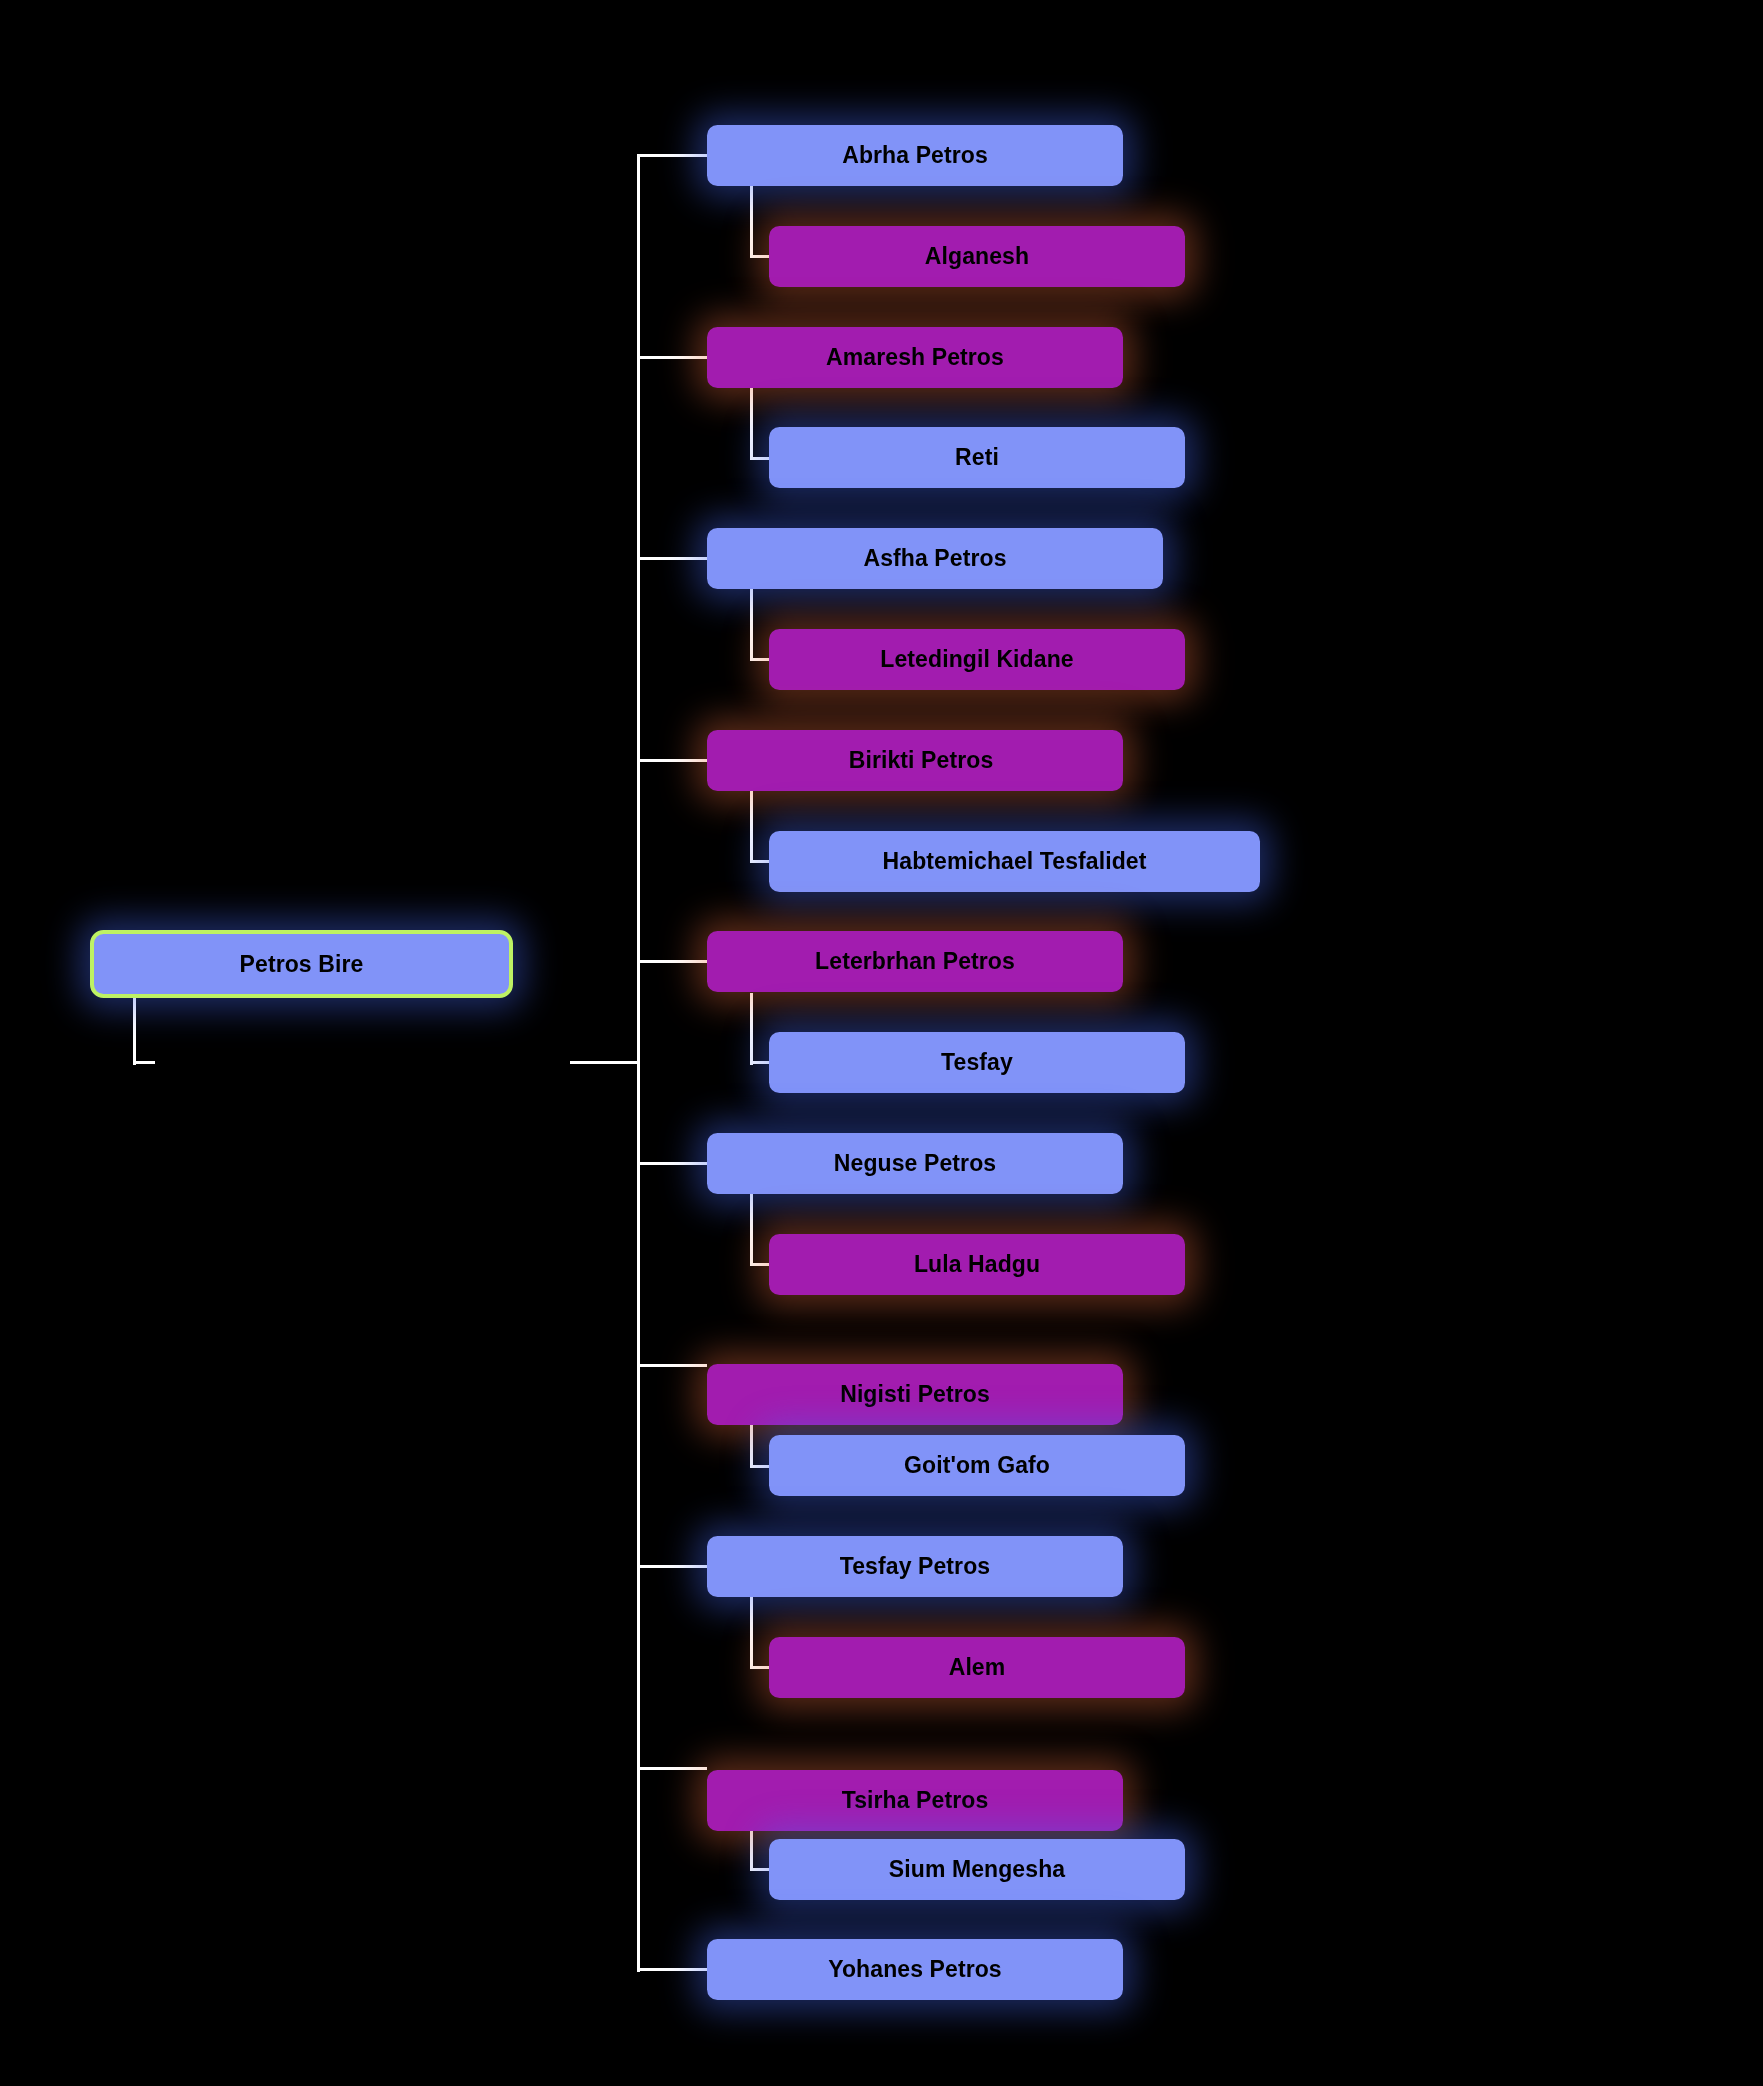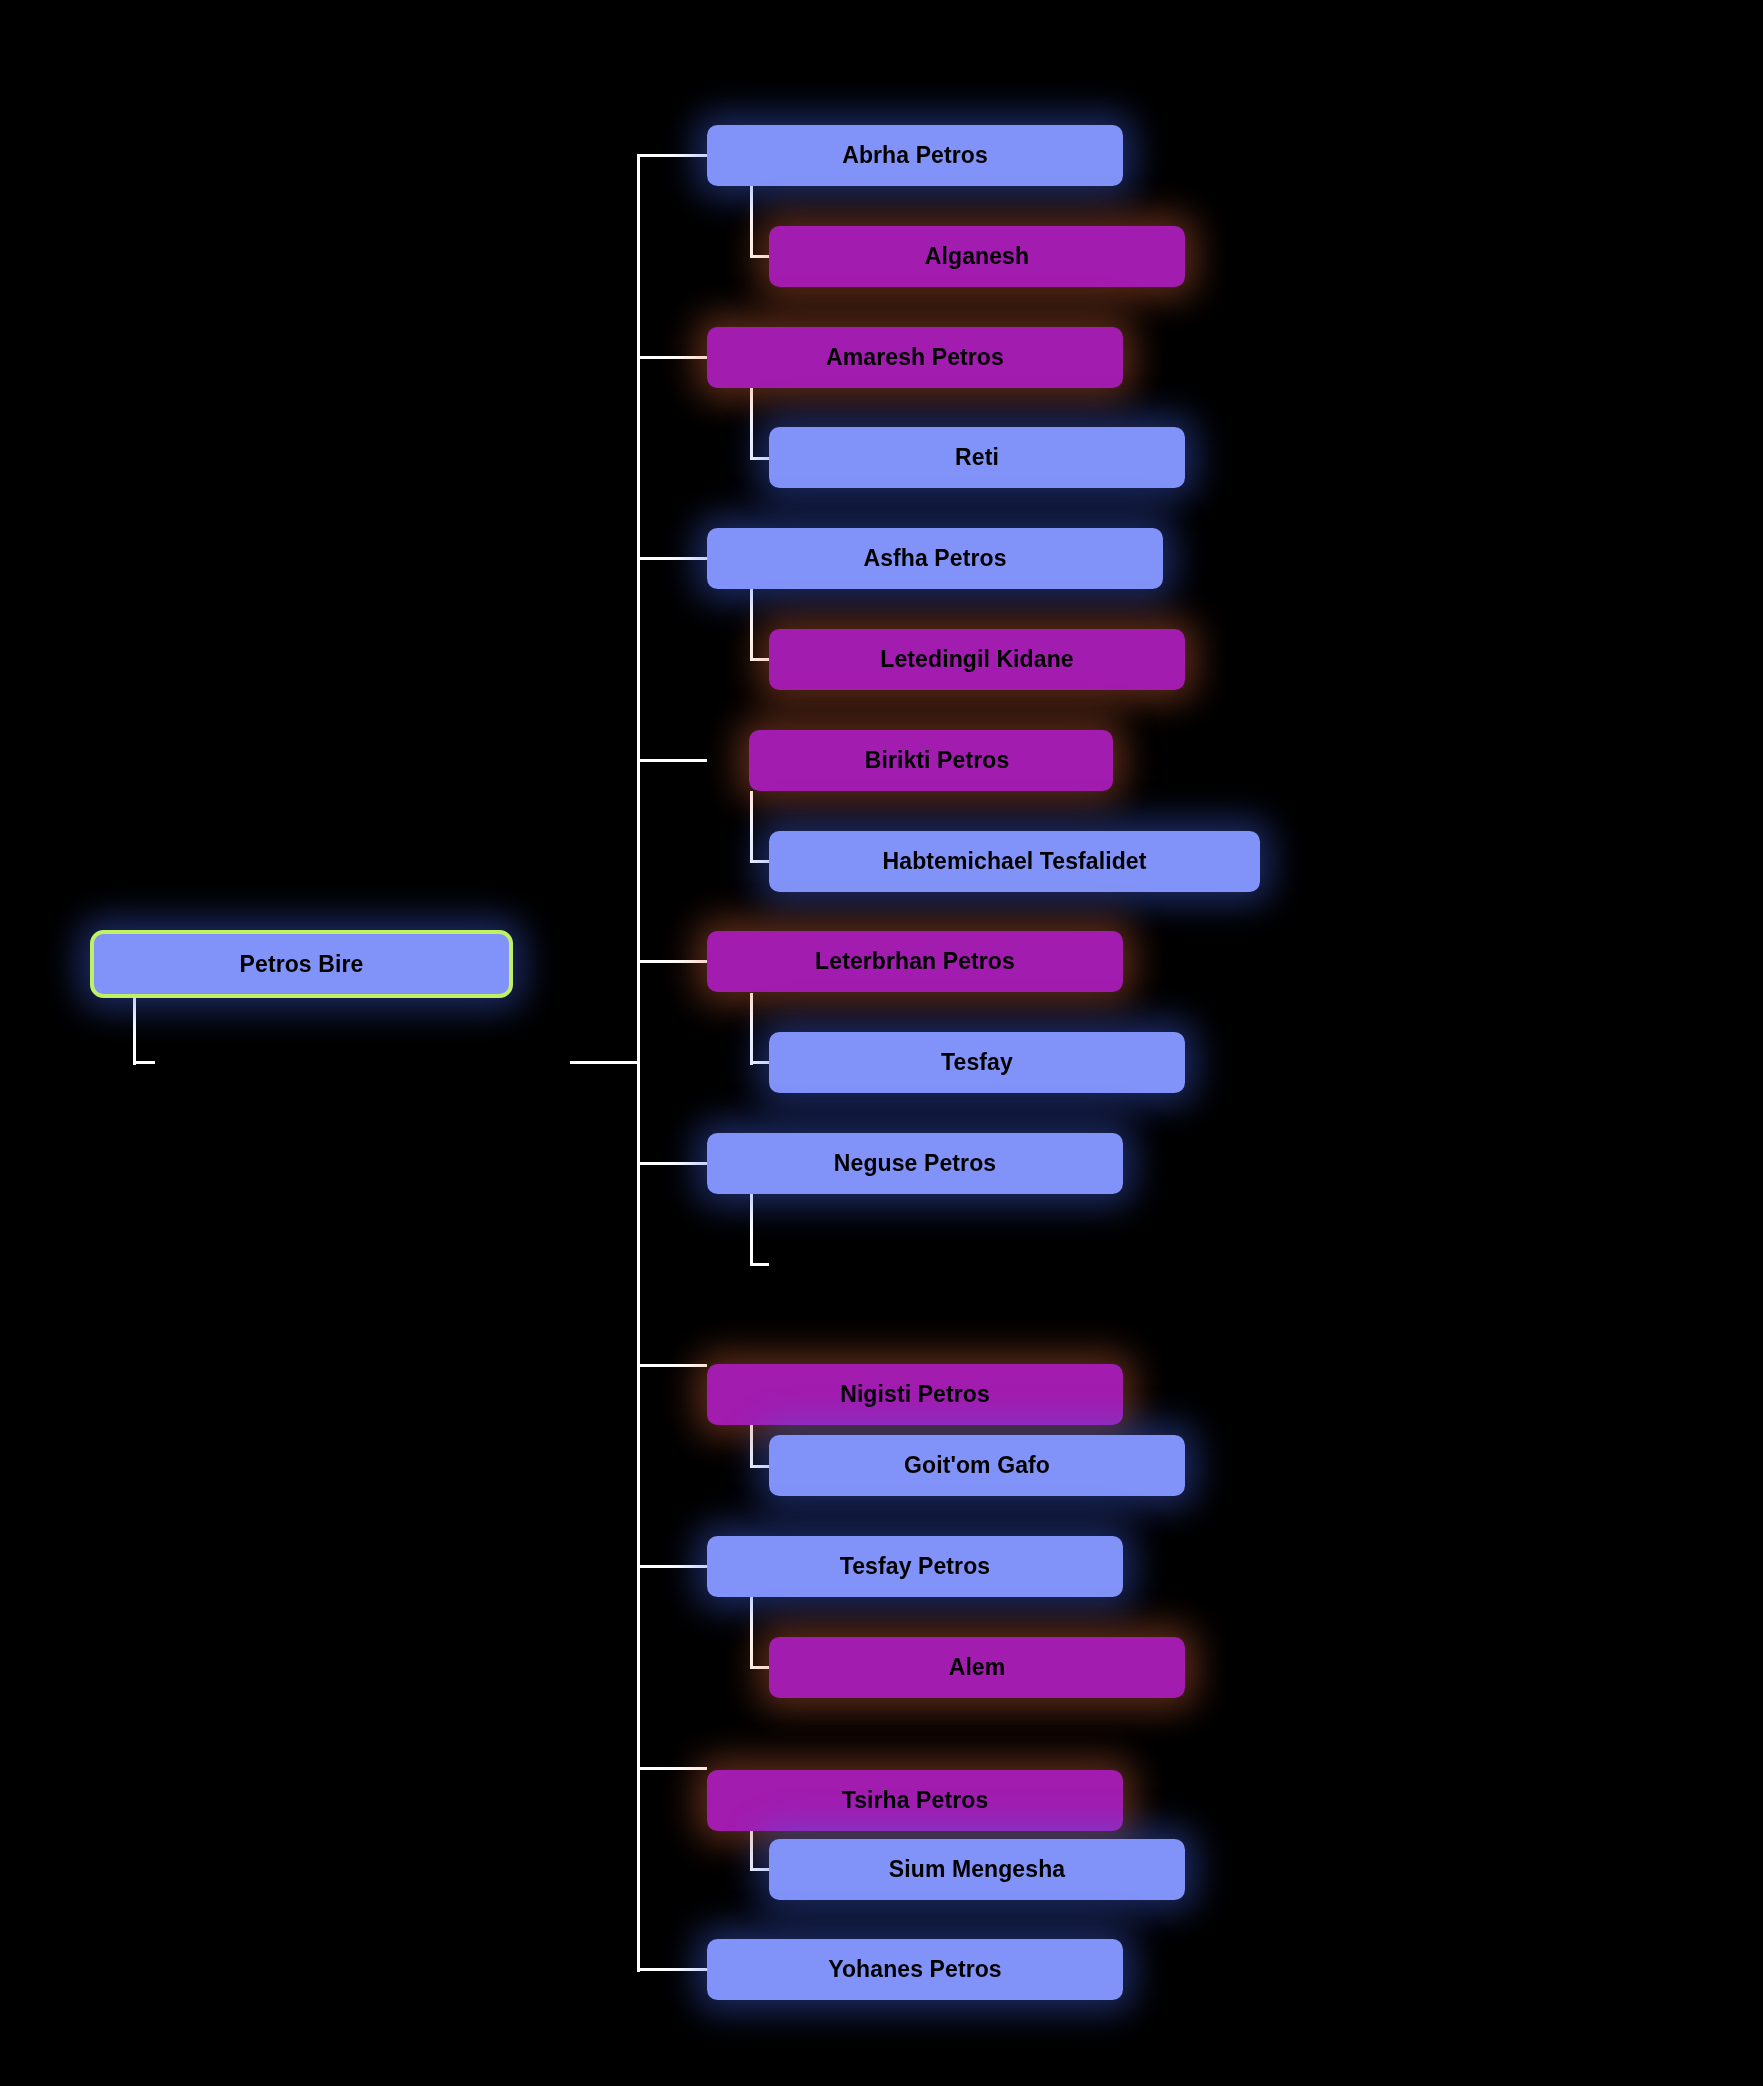--- a/index.html
+++ b/index.html
@@ -75,33 +75,34 @@
     <div class="node female" style="left: 707px; top: 327px; width: 416px; height: 61px;">Amaresh Petros</div>
     <div class="line v" style="left: 750px; top: 388px; height: 72px;"></div>
     <div class="line h" style="left: 750px; top: 457px; width: 18.7px;"></div>
     <div class="node male" style="left: 769px; top: 427px; width: 416px; height: 61px;">Reti</div>
     <div class="line h" style="left: 637px; top: 557px; width: 70px;"></div>
     <div class="node male" style="left: 707px; top: 528px; width: 456px; height: 61px;">Asfha Petros</div>
     <div class="line v" style="left: 750px; top: 589px; height: 72px;"></div>
     <div class="line h" style="left: 750px; top: 658px; width: 18.7px;"></div>
     <div class="node female" style="left: 769px; top: 629px; width: 416px; height: 61px;">Letedingil Kidane</div>
     <div class="line h" style="left: 637px; top: 759px; width: 70px;"></div>
-    <div class="node female" style="left: 749px; top: 730px; width: 364px; height: 61px; padding-left: 12px;">Birikti Petros</div>
+    <div class="node female" style="left: 707px; top: 730px; width: 416px; height: 61px; padding-left: 12px;">Birikti Petros</div>
     <div class="line v" style="left: 750px; top: 791px; height: 72px;"></div>
     <div class="line h" style="left: 750px; top: 860px; width: 18.7px;"></div>
     <div class="node male" style="left: 769px; top: 831px; width: 491px; height: 61px;">Habtemichael Tesfalidet</div>
     <div class="line h" style="left: 637px; top: 960px; width: 70px;"></div>
     <div class="node female" style="left: 707px; top: 931px; width: 416px; height: 61px;">Leterbrhan Petros</div>
     <div class="line v" style="left: 750px; top: 993px; height: 72px;"></div>
     <div class="line h" style="left: 750px; top: 1061px; width: 18.7px;"></div>
     <div class="node male" style="left: 769px; top: 1032px; width: 416px; height: 61px;">Tesfay</div>
     <div class="line h" style="left: 637px; top: 1162px; width: 70px;"></div>
     <div class="node male" style="left: 707px; top: 1133px; width: 416px; height: 61px;">Neguse Petros</div>
     <div class="line v" style="left: 750px; top: 1194px; height: 72px;"></div>
     <div class="line h" style="left: 750px; top: 1263px; width: 18.7px;"></div>
+    <div class="node female" style="left: 769px; top: 1234px; width: 416px; height: 61px;">Lula Hadgu</div>
     <div class="line h" style="left: 637px; top: 1364px; width: 70px;"></div>
     <div class="node female" style="left: 707px; top: 1364px; width: 416px; height: 61px;">Nigisti Petros</div>
     <div class="line v" style="left: 750px; top: 1396px; height: 72px;"></div>
     <div class="line h" style="left: 750px; top: 1465px; width: 18.7px;"></div>
     <div class="node male" style="left: 769px; top: 1435px; width: 416px; height: 61px;">Goit'om Gafo</div>
     <div class="line h" style="left: 637px; top: 1565px; width: 70px;"></div>
     <div class="node male" style="left: 707px; top: 1536px; width: 416px; height: 61px;">Tesfay Petros</div>
     <div class="line v" style="left: 750px; top: 1597px; height: 72px;"></div>
     <div class="line h" style="left: 750px; top: 1666px; width: 18.7px;"></div>
     <div class="node female" style="left: 769px; top: 1637px; width: 416px; height: 61px;">Alem</div>

